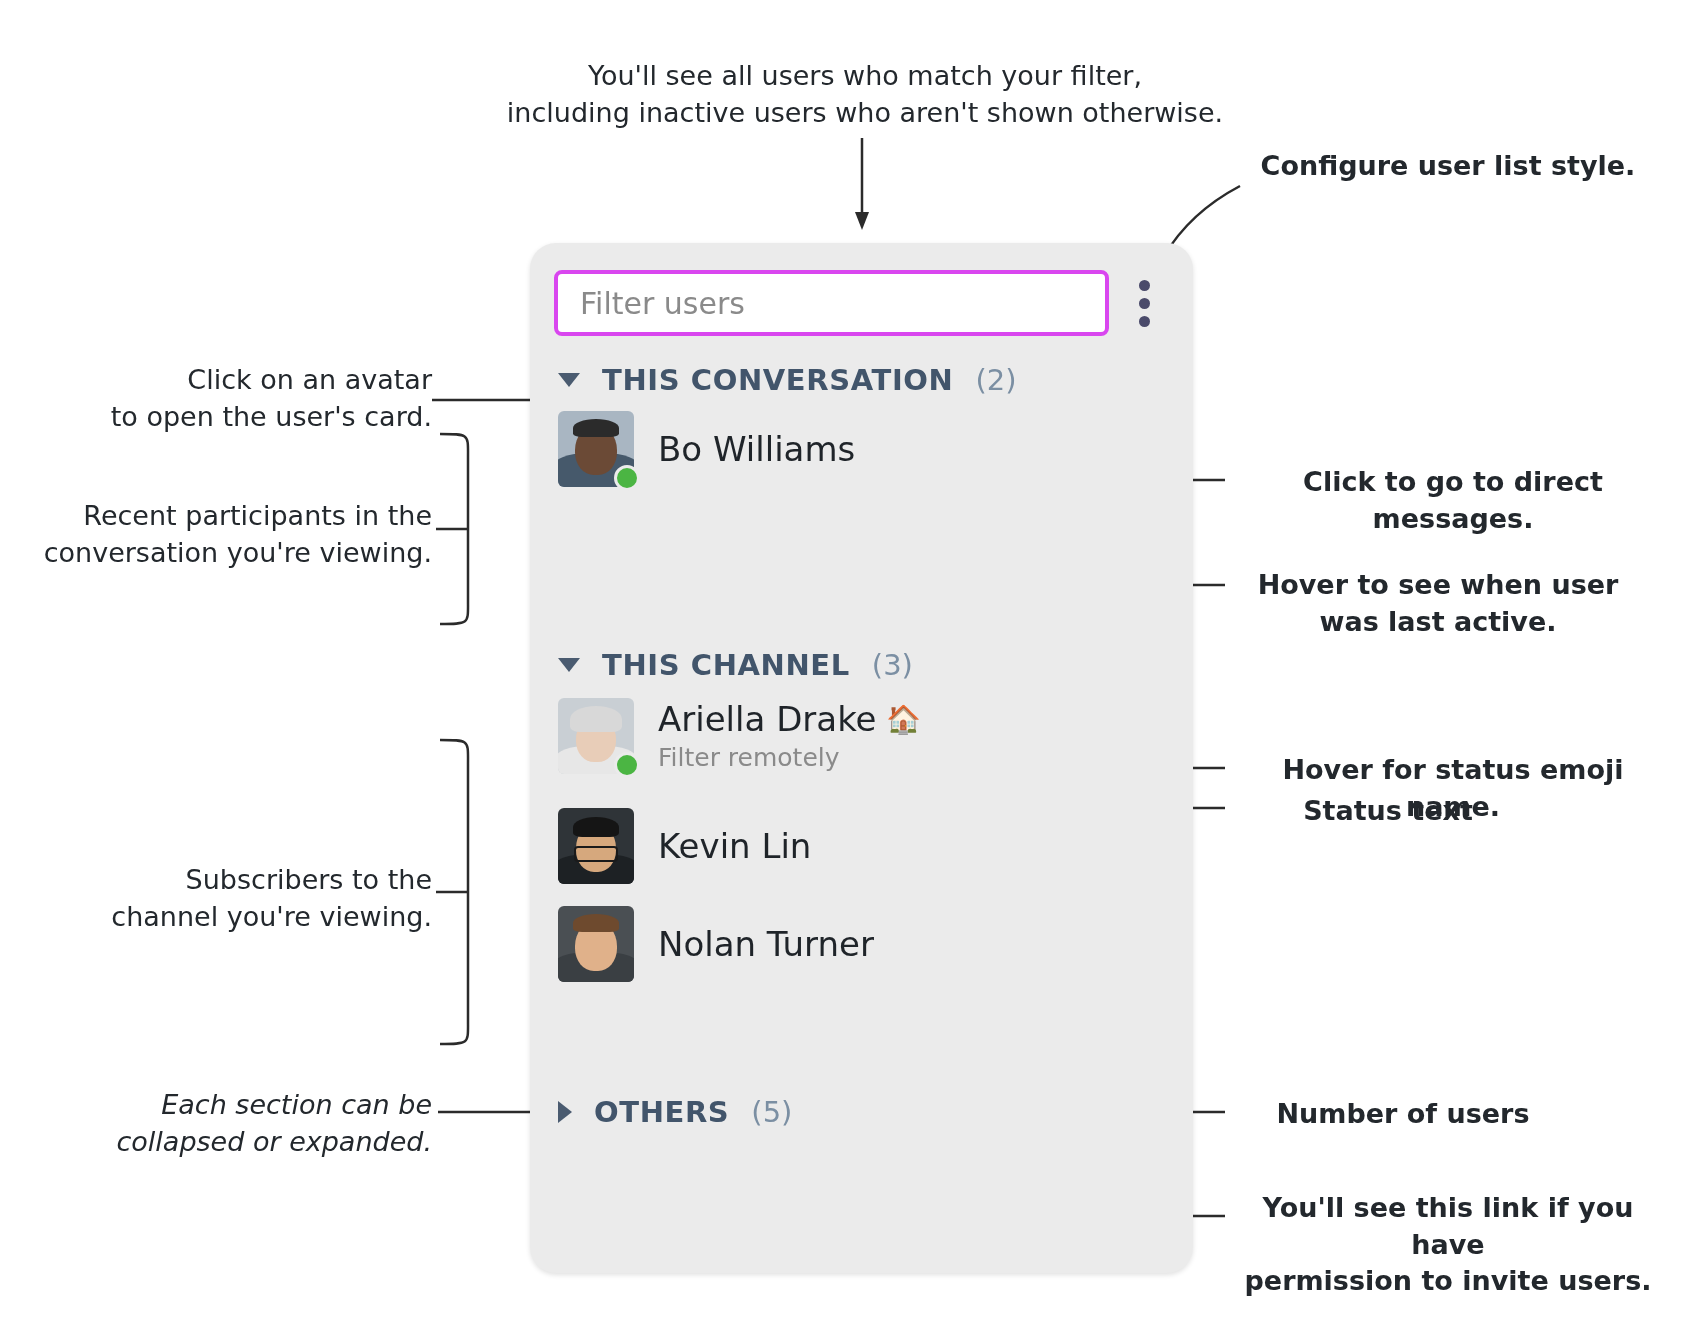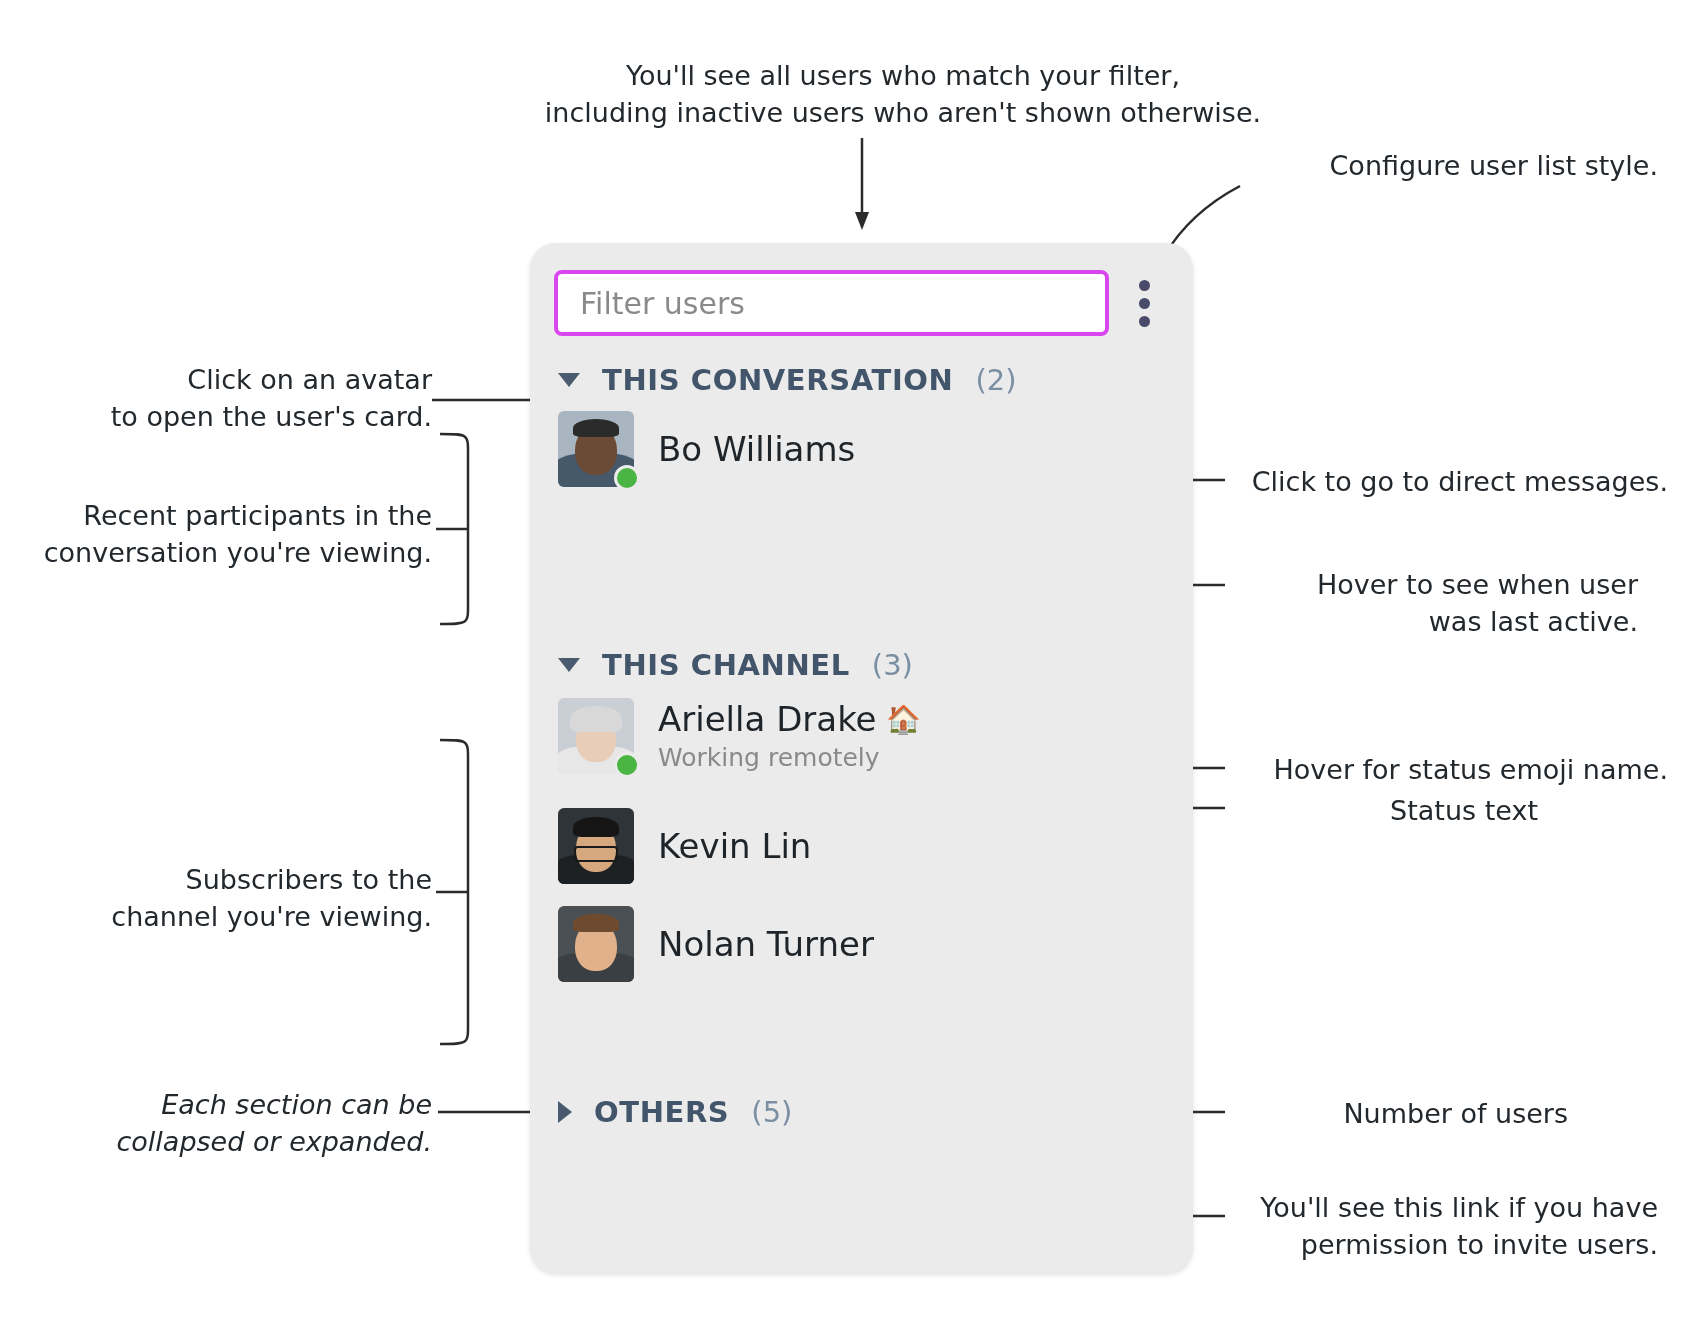--- a/index.html
+++ b/index.html
@@ -17,23 +17,23 @@
 
   
   .ann {
     position: absolute;
     color: #23282d;
     font-size: 27px;
     line-height: 1.36;
     font-family: "DejaVu Sans", sans-serif;
     white-space: pre-line;
   }
-  .ann.right { text-align: right; }
+  .ann.right { text-align: center; font-weight: bold; }
   .ann.left  { text-align: right; }
-  .ann.center{ text-align: center; margin-left: 38px; }
+  .ann.center{ text-align: center; }
 
   
   #connectors {
     position: absolute;
     left: 0; top: 0;
     width: 1683px;
     height: 1328px;
     pointer-events: none;
   }
 
@@ -343,21 +343,21 @@
           <div class="hair" style="top:8px;width:52px;height:26px;background:#d8d8d8;"></div>
         </div>
       </div>
       <div class="dot"></div>
     </div>
     <div class="u-text">
       <div class="u-name">
         <span>Ariella Drake</span>
         <span class="emoji">🏠</span>
       </div>
-      <div class="u-status">Working remotely</div>
+      <div class="u-status">Filter remotely</div>
     </div>
   </div>
 
   <div class="user-row" style="top:565px;">
     <div class="avatar-wrap">
       <div class="avatar">
         <div class="ph">
           <div class="bg" style="background:#2f3438;"></div>
           <div class="body" style="width:84px;height:30px;background:#1d2124;"></div>
           <div class="head" style="top:16px;width:40px;height:48px;background:#d6a87d;"></div>

